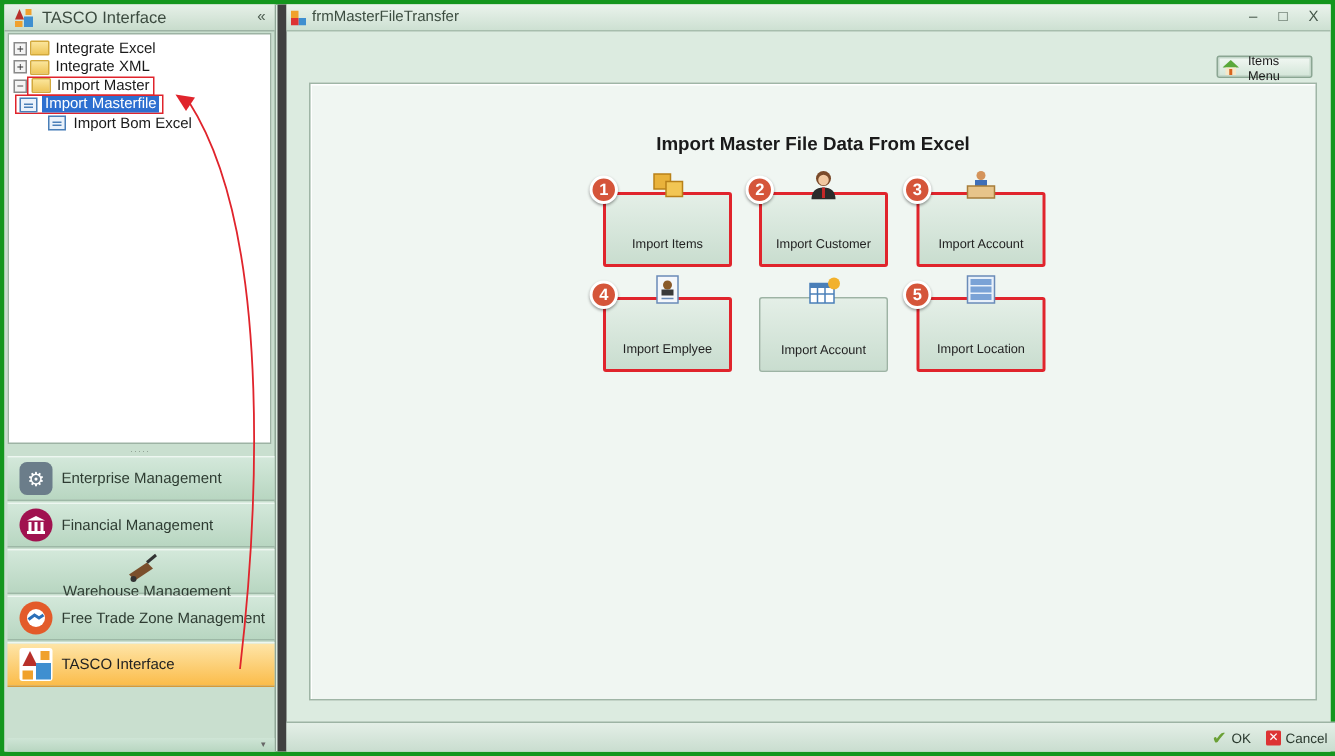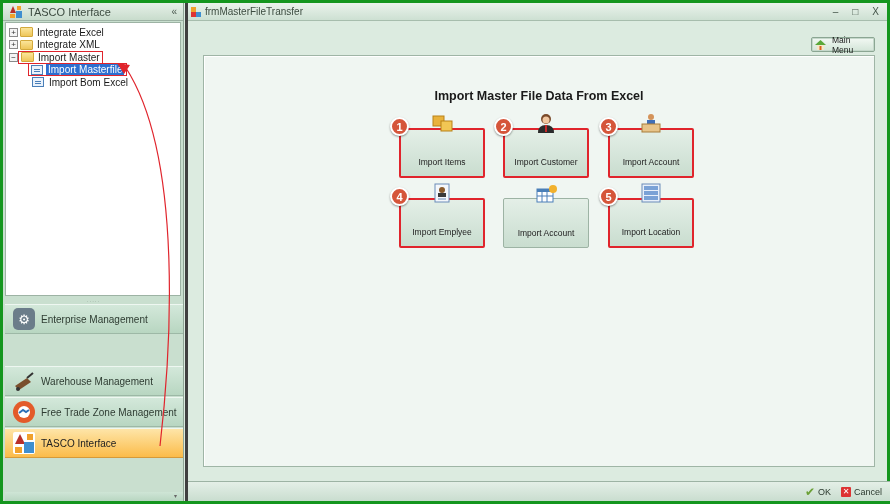--- a/index.html
+++ b/index.html
@@ -20,21 +20,21 @@
   .highlight-box { border: 1.5px solid #e0242c; padding: 0 2px 0 0; display: flex; align-items: center; }
   .selected-text { background: #2d6fd0; color: #fff; padding: 0 2px; }
   .splitter { position: absolute; left: 0; top: 294px; width: 181px; height: 6px; text-align: center; font-size: 6px; color: #8a9a8e; line-height: 6px; letter-spacing: 1px; }
 
   .nav-item { position: absolute; left: 2px; width: 178px; height: 30px; background: linear-gradient(#d3e8da, #b8d6c1); border-top: 1px solid #eef7f1; border-bottom: 1px solid #9db8a6; display: flex; align-items: center; padding-left: 8px; font-size: 10px; color: #2e3c32; }
   .nav-item.active { background: linear-gradient(#fee5a8, #fbbc4a); border-bottom-color: #d59a3a; color: #222; }
   .nav-icon { width: 22px; height: 22px; margin-right: 6px; border-radius: 50%; display: flex; align-items: center; justify-content: center; color: #fff; font-size: 13px; }
   .nav-bottom { position: absolute; left: 2px; top: 489px; width: 178px; height: 9px; background: linear-gradient(#cfe5d6, #b8d6c1); font-size: 6px; text-align: right; padding-right: 6px; color: #666; }
 
   
-  .win { position: absolute; left: 182px; top: 0; width: 702px; height: 498px; background: #dcebe0; border-left: 3px solid #404040; }
+  .win { position: absolute; left: 182px; top: 0; width: 702px; height: 498px; background: #dcebe0; border-left: 6px solid #404040; }
   .win-title { height: 18px; background: linear-gradient(#eaf3ec, #cde0d2); border-bottom: 1px solid #a7bdad; display: flex; align-items: center; padding-left: 3px; font-size: 10px; color: #3d4d41; }
   .win-title .appicon { width: 10px; height: 10px; margin-right: 4px; position: relative; }
   .win-controls { margin-left: auto; display: flex; gap: 14px; padding-right: 8px; font-size: 10px; color: #45564a; }
   .main-menu-btn { position: absolute; right: 12px; top: 34px; width: 64px; height: 15px; border: 1px solid #8ba693; background: linear-gradient(#f2f8f3, #d3e5d8); border-radius: 2px; display: flex; align-items: center; font-size: 8.5px; padding-left: 3px; box-shadow: 0 0 0 1px #c5d8cb inset; }
   .house { width: 11px; height: 10px; margin-right: 6px; position: relative; }
   .content { position: absolute; left: 15px; top: 52px; width: 672px; height: 412px; background: #f0f6f2; border: 1px solid #9fb5a6; box-shadow: inset 1px 1px 0 #fff; }
   .content-title { position: absolute; left: 0; width: 100%; top: 33px; text-align: center; font-weight: bold; font-size: 12.5px; color: #1a1a1a; }
   .tile { position: absolute; width: 86px; height: 50px; background: linear-gradient(#e4efe7, #c9ddcf); border: 1px solid #9db3a4; border-radius: 2px; display: flex; flex-direction: column; align-items: center; justify-content: flex-end; padding-bottom: 9px; font-size: 8.5px; color: #222; gap: 20px; }
   .tile.marked { border: 2px solid #e0242c; }
   .tile .ticon { width: 20px; height: 20px; margin-bottom: 4px; position: relative; }
@@ -75,39 +75,51 @@
         <span class="folder"></span>
         <span>Integrate XML</span>
       </div>
       <div class="tree-node">
         <span class="expander">−</span>
         <span class="highlight-box">
           <span class="folder"></span>
           <span>Import Master</span>
         </span>
       </div>
-      <div class="tree-node" style="padding-left:22px;">
+      <div class="tree-node" style="padding-left:4px;">
         <span class="highlight-box">
           <span class="docicon" style="margin-left:2px;"></span>
           <span class="selected-text">Import Masterfile</span>
         </span>
       </div>
       <div class="tree-node" style="padding-left:26px;">
         <span class="docicon"></span>
         <span style="padding-left:2px;text-align:center;">Import Bom Excel</span>
       </div>
     </div>
 
     <div class="splitter">.....</div>
 
     <div class="nav-item" style="top:301px;">
       <span class="nav-icon" style="background:#6b7d8a;border-radius:5px;">⚙</span>
       <span>Enterprise Management</span>
     </div>
-    <div class="nav-item" style="top:363px;">
+    <div class="nav-item" style="top:332px;">
+      <span class="nav-icon" style="background:#a0124f;">
+        <svg width="12" height="12">
+            <polygon points="6,0 12,3 0,3" fill="#fff"></polygon>
+            <rect x="1" y="4" width="2" height="6" fill="#fff"></rect>
+            <rect x="5" y="4" width="2" height="6" fill="#fff"></rect>
+            <rect x="9" y="4" width="2" height="6" fill="#fff"></rect>
+            <rect x="0" y="10" width="12" height="2" fill="#fff"></rect>
+          </svg>
+      </span>
+      <span>Financial Management</span>
+    </div>
+    <div class="nav-item" style="top:363px;flex-direction:column;">
       <span class="nav-icon" style="background:transparent;">
         <svg width="22" height="22">
             <polygon points="2,16 14,8 18,12 6,20" fill="#7a4f2c"></polygon>
             <line x1="14" y1="8" x2="20" y2="3" stroke="#333" stroke-width="2"></line>
             <circle cx="5" cy="19" r="2" fill="#333"></circle>
           </svg>
       </span>
       <span>Warehouse Management</span>
     </div>
     <div class="nav-item" style="top:394px;">
@@ -151,21 +163,21 @@
     </div>
 
     <div class="main-menu-btn">
       <span class="house">
         <svg width="11" height="10">
             <polygon points="5.5,0 11,5 0,5" fill="#5aa83a"></polygon>
             <rect x="2" y="5" width="7" height="5" fill="#f6e7c8"></rect>
             <rect x="4.5" y="6" width="2" height="4" fill="#d8641e"></rect>
           </svg>
       </span>
-      <span>Main Menu</span>
+      <span>Items Menu</span>
     </div>
 
     <div class="content">
       <div class="content-title">Import Master File Data From Excel</div>
 
       <div class="tile marked" style="left:195px;top:72px;">
         <span class="ticon">
           <svg width="22" height="20">
               <rect x="1" y="3" width="11" height="10" fill="#e9b23b" stroke="#b98118"></rect>
               <rect x="9" y="8" width="11" height="10" fill="#f2c654" stroke="#b98118"></rect>

